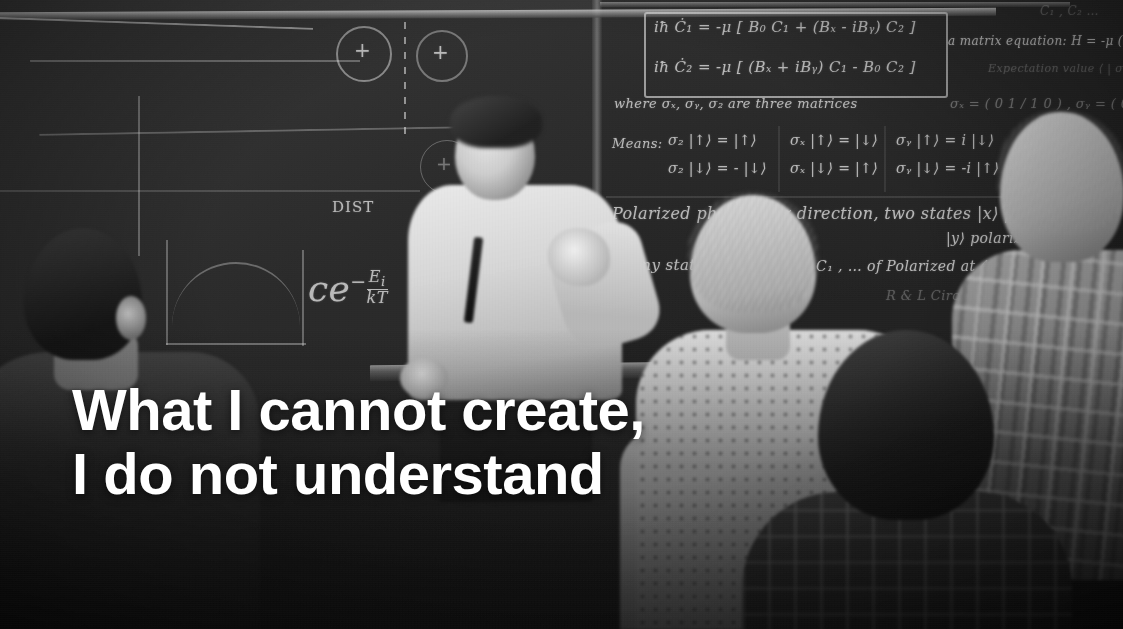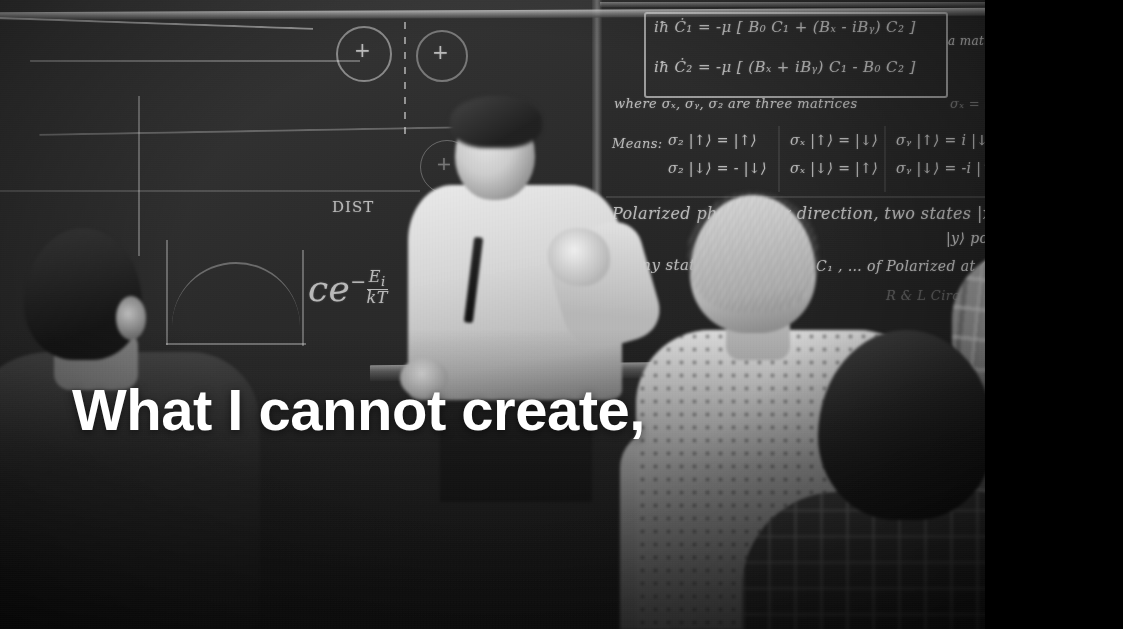--- a/index.html
+++ b/index.html
@@ -1,21 +1,21 @@
 <!DOCTYPE html>
 <html><head>
 <meta charset="utf-8">
 <title>Feynman Quote Banner</title>
 <style>
   html,body{margin:0;padding:0;background:#000;}
   body{font-family:"Liberation Sans","DejaVu Sans",sans-serif;}
 
   .stage{
     position:relative;
-    width:985px;height:629px;
+    width:1123px;height:629px;
     overflow:hidden;
     background:#1e201d;
     user-select:none;
   }
 
   
   .photo{position:absolute;inset:0;overflow:hidden;filter:grayscale(1) contrast(1.04);}
 
   
   .board-wall{
@@ -270,15 +270,16 @@
       <div class="head s3-head"></div>
     </div>
 
     <div class="shade-bottom"></div>
     <div class="vignette"></div>
     <div class="grain"></div>
   </div>
 
   <div class="caption">
     <div class="quote-line">What I cannot create,</div>
+    <div class="quote-line">I do not understand</div>
   </div>
 
 </div>
 
 </body></html>

